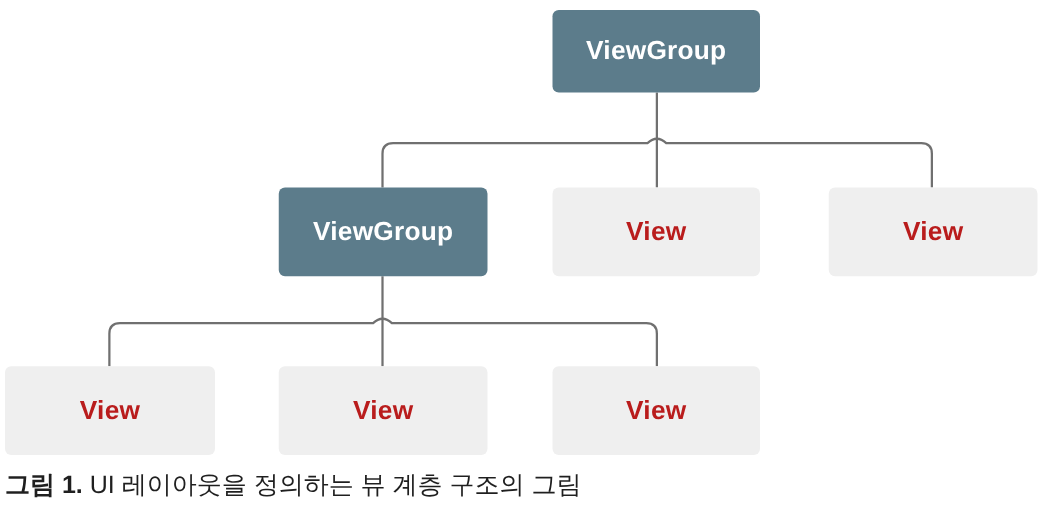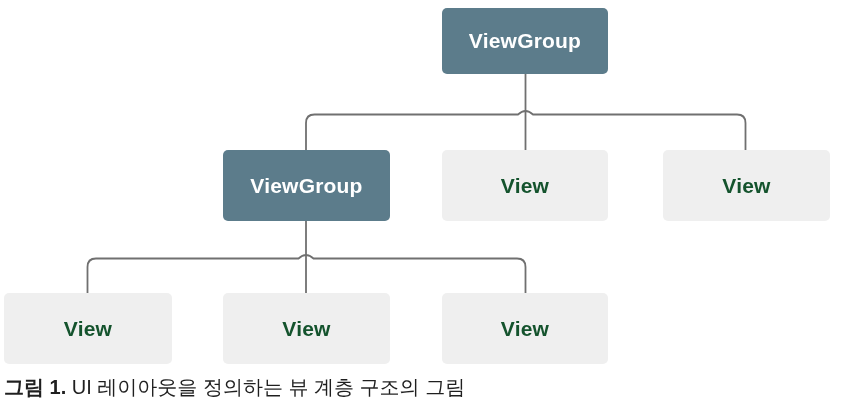--- a/index.html
+++ b/index.html
@@ -31,21 +31,21 @@
     font-size: 21px;
     font-weight: 700;
     letter-spacing: 0.2px;
   }
   .node.viewgroup {
     background: #5C7C8B;
     color: #ffffff;
   }
   .node.view {
     background: #EFEFEF;
-    color: #14532d;
+    color: #b91c1c;
   }
   
   .n-root   { left: 442px; top: 8px;   width: 166px; height: 66px; }
   
   .n-c-vg   { left: 223px; top: 150px; width: 167px; height: 71px; }
   .n-c-v1   { left: 442px; top: 150px; width: 166px; height: 71px; }
   .n-c-v2   { left: 663px; top: 150px; width: 167px; height: 71px; }
   
   .n-g-v1   { left: 4px;   top: 293px; width: 168px; height: 71px; }
   .n-g-v2   { left: 223px; top: 293px; width: 167px; height: 71px; }

